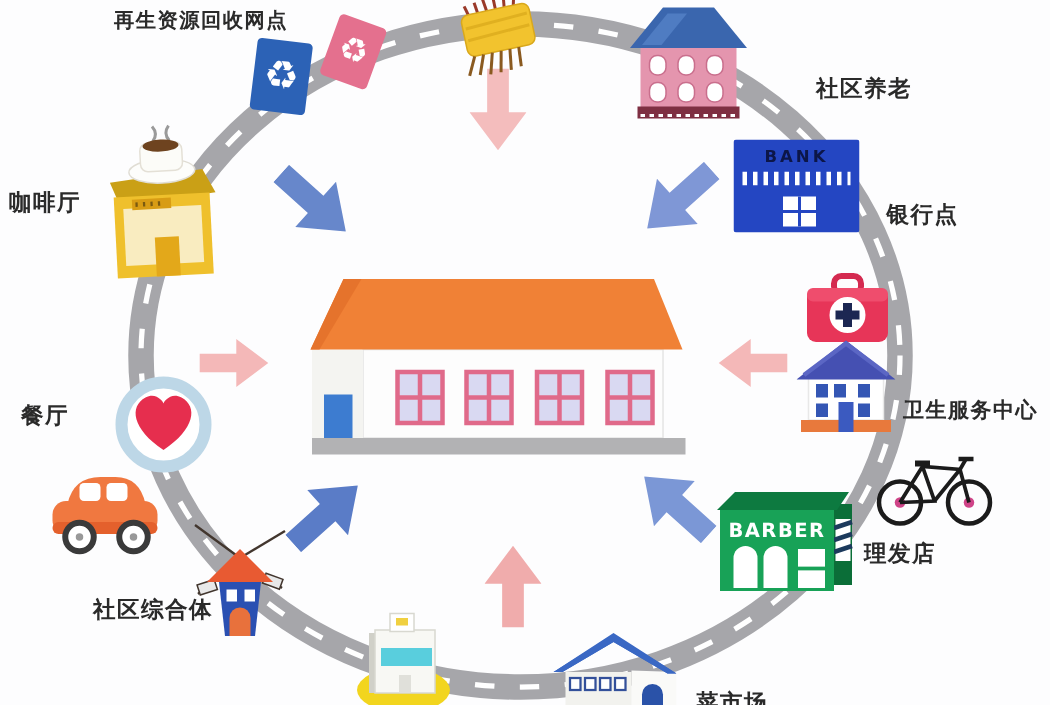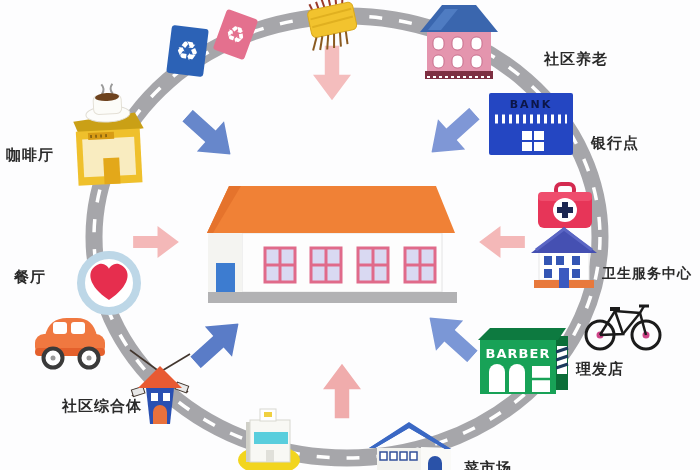--- a/index.html
+++ b/index.html
@@ -76,20 +76,21 @@
       <line x1="133" y1="67" x2="133" y2="101"></line>
         <line x1="118" y1="84" x2="148" y2="84"></line>
       <line x1="180" y1="67" x2="180" y2="101"></line>
         <line x1="165" y1="84" x2="195" y2="84"></line>
       <line x1="227" y1="67" x2="227" y2="101"></line>
         <line x1="212" y1="84" x2="242" y2="84"></line>
     </g>
     <rect x="15" y="111" width="249" height="11" fill="#b2b2b4"></rect>
   </svg>
 
+  <div class="label" style="left:76px;top:5px;font-size:13.5px">再生资源回收网点</div>
   <div class="bin" style="left:169px;top:27px;width:37px;height:48px;background:#2c62b6;transform:rotate(7deg);font-size:26px">
       <span>♻</span>
     </div>
   <div class="bin" style="left:219px;top:13px;width:33px;height:43px;background:#e4708e;transform:rotate(20deg);font-size:22px">
       <span>♻</span>
     </div>
 
   <svg class="abs" style="left:298px;top:-2px;transform:rotate(-12deg)" width="68" height="52">
     <g stroke="#9a3a2a" stroke-width="2">
       <line x1="18" y1="10" x2="16" y2="2"></line>
@@ -270,15 +271,15 @@
         <line x1="23" y1="52" x2="23" y2="55"></line>
         <line x1="28" y1="52" x2="28" y2="55"></line>
         <line x1="33" y1="52" x2="33" y2="55"></line>
         <line x1="38" y1="52" x2="38" y2="55"></line>
       </g>
     <path d="M36,2 q4,5 0,10 M47,2 q-4,5 0,10" fill="none" stroke="#9a9a9a" stroke-width="2"></path>
     <ellipse cx="41" cy="32" rx="22" ry="8" fill="#fdfdfb" stroke="#e0ddd4"></ellipse>
     <rect x="27" y="13" width="28" height="19" rx="5" fill="#fcfcf8" stroke="#e4e0d6"></rect>
     <ellipse cx="41" cy="15" rx="12" ry="4" fill="#6e431f"></ellipse>
   </svg>
-  <div class="label" style="left:6px;top:146px">咖啡厅</div>
+  <div class="label" style="left:6px;top:126px">咖啡厅</div>
 
 </div>
 
 </body></html>

